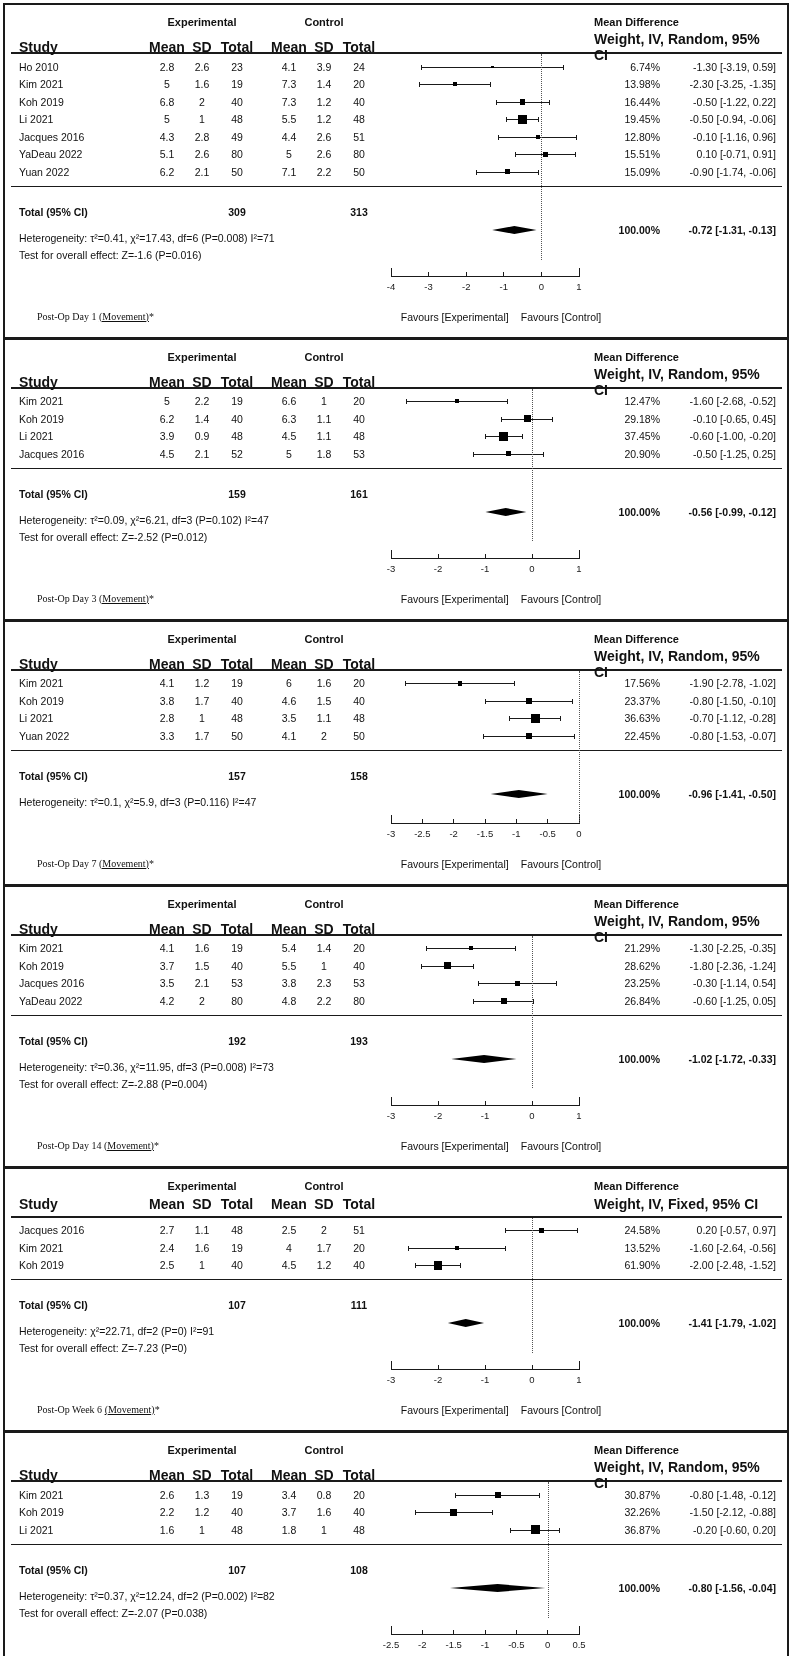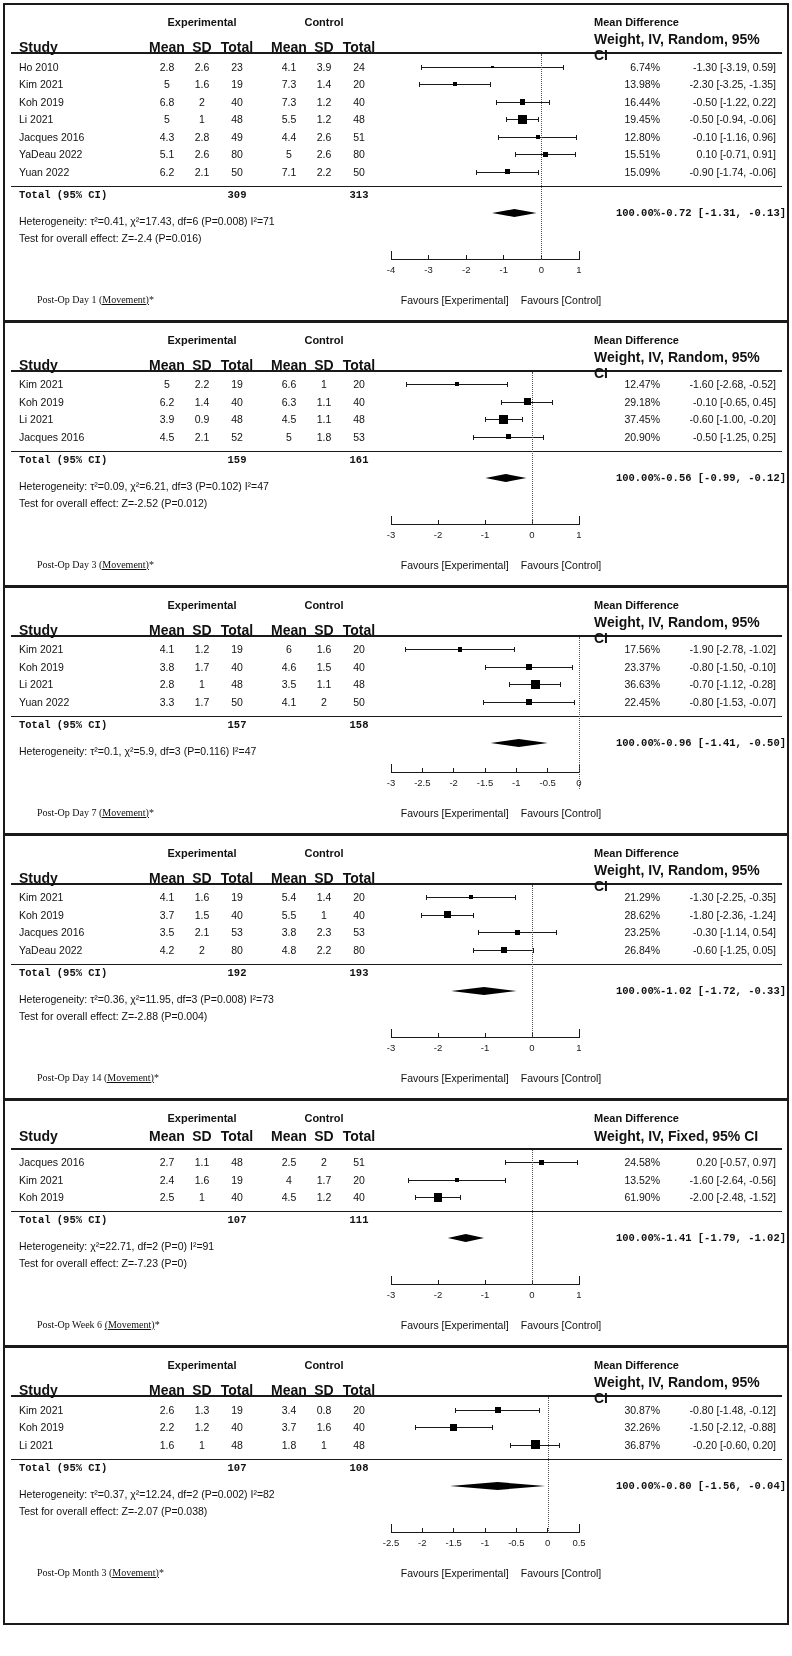--- a/index.html
+++ b/index.html
@@ -17,21 +17,21 @@
   .num{text-align:center;}
   .hdrblock{border-bottom:2px solid #1a1a1a;padding-bottom:3px;}
   .rowswrap{border-bottom:1.5px solid #1a1a1a;padding:4px 0 5px 0;}
   .row{height:17.5px;font-size:10.5px;position:relative;}
   .wcell{text-align:right;font-size:10.5px;}
   .cicell{text-align:right;padding-right:4px;font-size:10.5px;white-space:pre;}
   .plotcell{position:relative;height:17.5px;}
   .ciline{position:absolute;height:1px;background:#1a1a1a;top:50%;}
   .cicap{position:absolute;width:1px;height:5px;background:#1a1a1a;top:calc(50% - 2px);}
   .sq{position:absolute;background:#000;}
-  .totalrow{height:24px;font-weight:bold;font-size:10.5px;position:relative;margin-top:2px;font-family:Liberation Mono, monospace;}
+  .totalrow{height:24px;font-weight:bold;font-size:10.5px;position:relative;margin-top:19px;}
   .t-label{grid-column:1/4;padding-left:8px;}
   .stat{font-size:10.5px;padding-left:8px;height:17px;line-height:17px;}
   .axisrow{margin-top:3px;}
   .axis-holder{grid-column:9;}
   .footrow{position:relative;height:24px;margin-top:2px;}
   .footer-label{position:absolute;left:26px;top:4px;font-family:"Liberation Serif",serif;font-size:10px;white-space:nowrap;}
   .footer-label .ul{text-decoration:underline;}
   .favours{position:absolute;top:4px;font-size:10.5px;white-space:nowrap;transform:translateX(-50%);}
   .favours span + span{margin-left:12px;}
   .zeroline{position:absolute;width:0;border-left:1px dotted #555;z-index:0;}
@@ -196,21 +196,21 @@
         <span></span>
         <span></span>
         <span></span>
         <div class="plotcell" style="grid-column: 9; height: 24px;"><svg width="215" height="24">
             <polygon points="113.144,12 135.328,8 157.512,12 135.328,16" fill="#000"></polygon>
           </svg></div>
         <span class="wcell" style="grid-column: 10;">100.00%</span>
         <span class="cicell">-0.72 [-1.31, -0.13]</span>
       </div>
       <div class="stat">Heterogeneity: τ²=0.41, χ²=17.43, df=6 (P=0.008) I²=71</div>
-      <div class="stat">Test for overall effect: Z=-2.4 (P=0.016)</div>
+      <div class="stat">Test for overall effect: Z=-1.6 (P=0.016)</div>
       <div class="grid axisrow">
         <span></span>
         <div class="axis-holder"><svg width="215" height="34" class="axis-svg" shape-rendering="crispEdges">
             <line x1="12" y1="9.5" x2="200" y2="9.5" stroke="#1a1a1a" stroke-width="1"></line>
             <line x1="12" y1="1" x2="12" y2="9.5" stroke="#1a1a1a" stroke-width="1"></line>
             <text x="12" y="23" text-anchor="middle" font-size="9.5" fill="#1a1a1a">-4</text>
             <line x1="49.6" y1="4.5" x2="49.6" y2="9.5" stroke="#1a1a1a" stroke-width="1"></line>
             <text x="49.6" y="23" text-anchor="middle" font-size="9.5" fill="#1a1a1a">-3</text>
             <line x1="87.2" y1="4.5" x2="87.2" y2="9.5" stroke="#1a1a1a" stroke-width="1"></line>
             <text x="87.2" y="23" text-anchor="middle" font-size="9.5" fill="#1a1a1a">-2</text>

